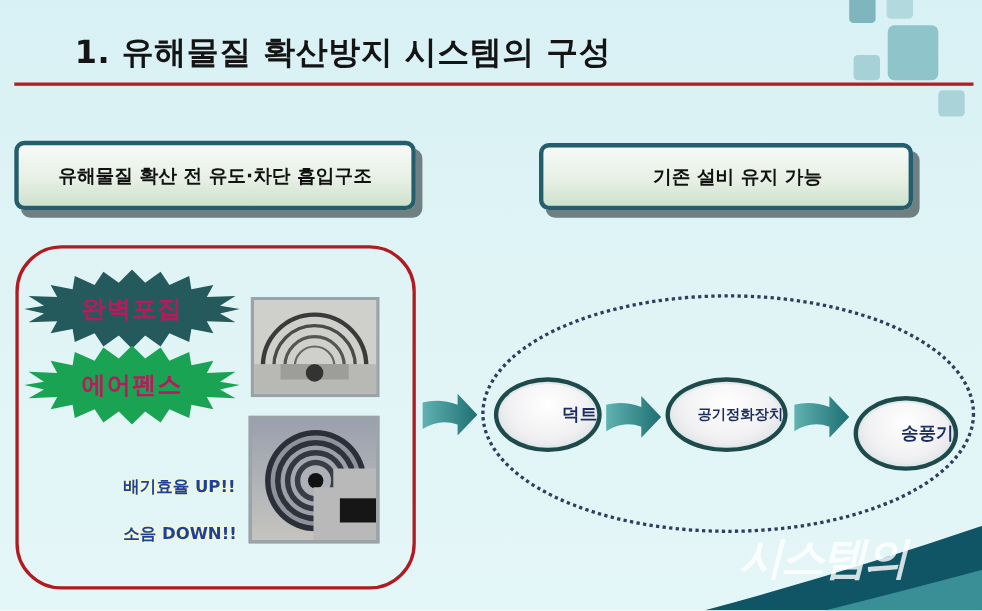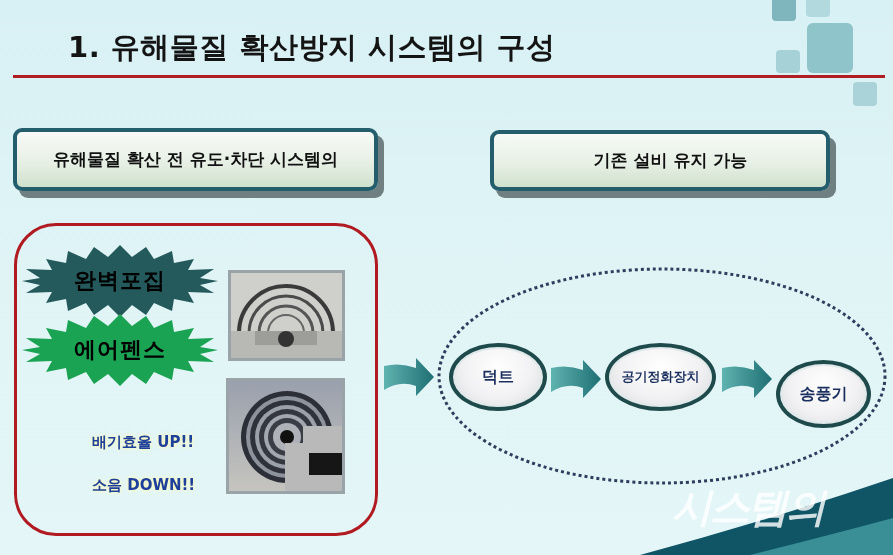--- a/index.html
+++ b/index.html
@@ -30,38 +30,38 @@
   }
   .red-box {
     position: absolute; left: 14px; top: 223px; width: 364px; height: 313px;
     box-sizing: border-box; border: 3px solid #b01a20; border-radius: 42px;
   }
   .burst-wrap { position: absolute; left: 22px; width: 196px; height: 72px; }
   .burst-wrap svg { position: absolute; left: 0; top: 0; }
   .burst-text {
     position: absolute; left: 0; top: 0; width: 100%; height: 100%;
     display: flex; align-items: center; justify-content: center;
-    color: #000000; font-size: 22px; font-weight: bold; letter-spacing: 1px;
+    color: #be185d; font-size: 22px; font-weight: bold; letter-spacing: 1px;
   }
   .promo {
-    position: absolute; left: 52px; font-size: 15px; font-weight: bold;
+    position: absolute; left: 72px; font-size: 15px; font-weight: bold;
     color: #1d3f9e; text-shadow: 0 0 4px #fffbb0, 0 0 2px #fffbb0;
     white-space: nowrap;
     padding-left: 40px;
   }
   .photo {
     position: absolute; box-sizing: border-box; border: 3px solid #9aa4a8;
     overflow: hidden;
   }
   .oval {
     position: absolute; box-sizing: border-box; border-radius: 50%;
     border: 4px solid #1f4a4c;
     background: radial-gradient(ellipse at 50% 35%, #ffffff 0%, #f1f1f3 55%, #d6d8dc 100%);
     box-shadow: inset 0 0 0 2px #dfe9ea;
-    display: flex; align-items: center; justify-content: center;
+    display: flex; align-items: center; justify-content: flex-end;
     font-weight: bold; color: #1b2f5e; white-space: nowrap;
   }
   .watermark {
     position: absolute; left: 672px; top: 480px; font-size: 40px; font-weight: bold;
     color: rgba(255,255,255,0.82); font-style: italic; letter-spacing: -2px;
     white-space: nowrap;
   }
 </style>
 </head>
 <body>
@@ -69,21 +69,21 @@
 <div class="deco-sq" style="left:772px;top:-4px;width:24px;height:25px;background:#7fb6bd;"></div>
 <div class="deco-sq" style="left:806px;top:-4px;width:24px;height:21px;background:#b2d9dd;"></div>
 <div class="deco-sq" style="left:807px;top:23px;width:46px;height:50px;background:#8fc5ca;border-radius:6px;"></div>
 <div class="deco-sq" style="left:776px;top:50px;width:24px;height:23px;background:#a6d2d7;"></div>
 <div class="deco-sq" style="left:853px;top:82px;width:24px;height:24px;background:#a9d3d8;"></div>
 
 <div class="title">1. 유해물질 확산방지 시스템의 구성</div>
 <div class="title-rule"></div>
 
 <div class="label-box" style="left:13px;top:128px;width:365px;height:63px;">
-  <span>유해물질 확산 전 유도·차단 시스템의</span>
+  <span>유해물질 확산 전 유도·차단 흡입구조</span>
 </div>
 <div class="label-box" style="left:490px;top:130px;width:340px;height:61px;padding-left:21px;">
   <span>기존 설비 유지 가능</span>
 </div>
 
 <div class="red-box"></div>
 
 <div class="burst-wrap" style="top:245px;">
   <svg width="196" height="72" viewBox="0 0 196 72">
     <polygon fill="#255a5c" points="98,0 110,12 124,2 132,14 150,6 152,18 172,14 166,25 192,24 178,33 196,36 178,40 192,48 166,47 172,58 152,54 150,66 132,58 124,70 110,60 98,72 86,60 72,70 64,58 46,66 44,54 24,58 30,47 4,48 18,40 0,36 18,33 4,24 30,25 24,14 44,18 46,6 64,14 72,2 86,12"></polygon>

